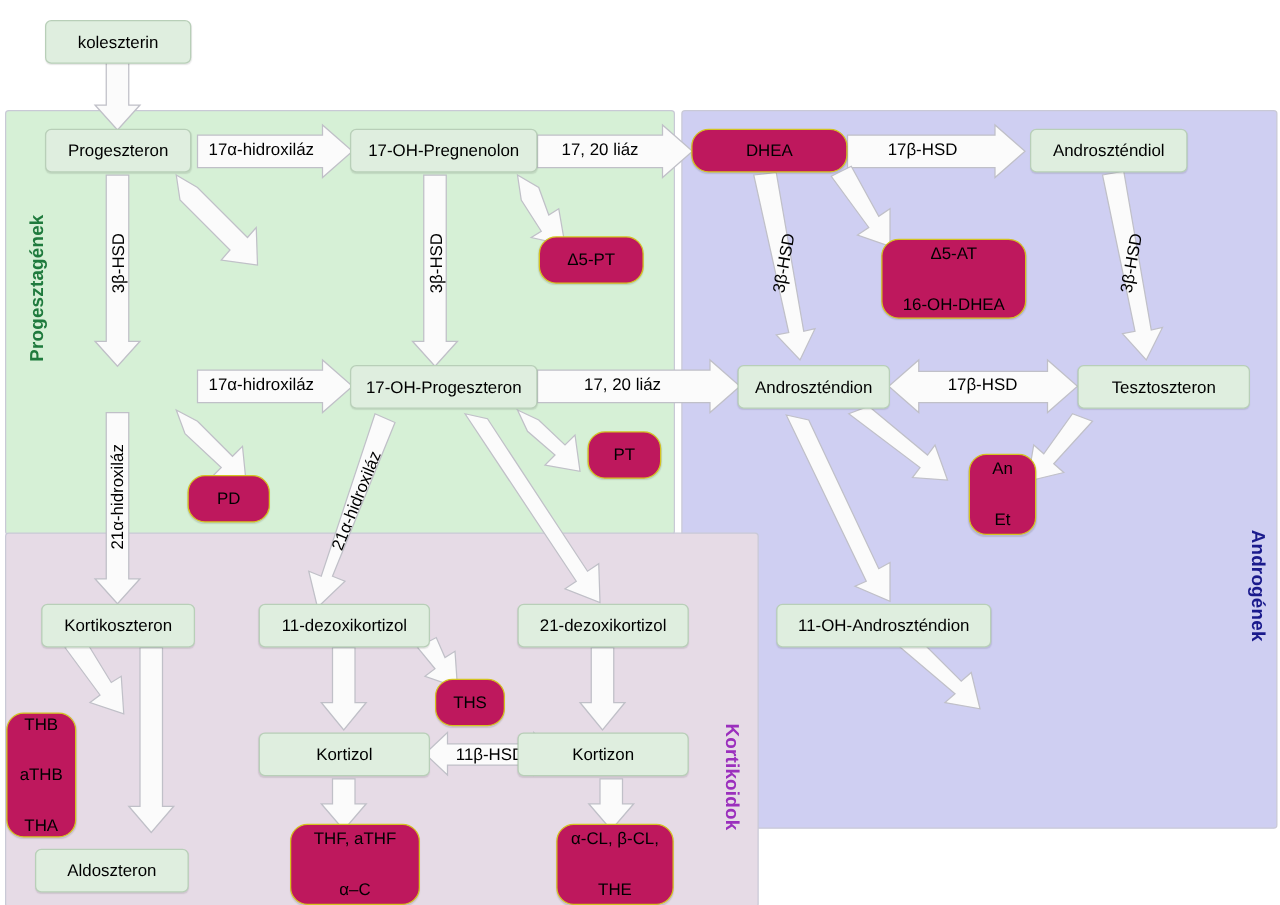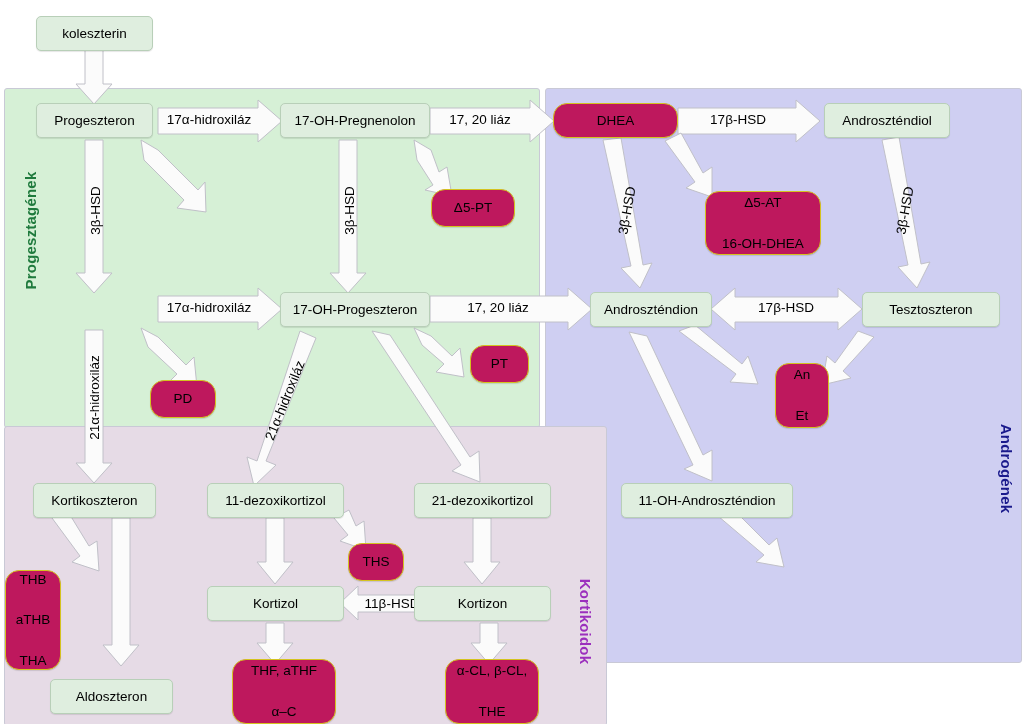--- a/index.html
+++ b/index.html
@@ -237,21 +237,21 @@
   </div>
 
   <div class="node yellow" style="left:5px;top:570px;width:56px;height:100px;">
     <span class="stack tight">
       <span>THB</span>
       <span>aTHB</span>
       <span>THA</span>
     </span>
   </div>
 
-  <div class="node green" style="left:50px;top:679px;width:123px;height:35px;">
+  <div class="node green" style="left:28px;top:679px;width:123px;height:35px;">
     <span>Aldoszteron</span>
   </div>
 
   <div class="node yellow" style="left:348px;top:543px;width:56px;height:38px;">
     <span>THS</span>
   </div>
 
   <div class="node green" style="left:207px;top:586px;width:137px;height:35px;">
     <span>Kortizol</span>
   </div>

